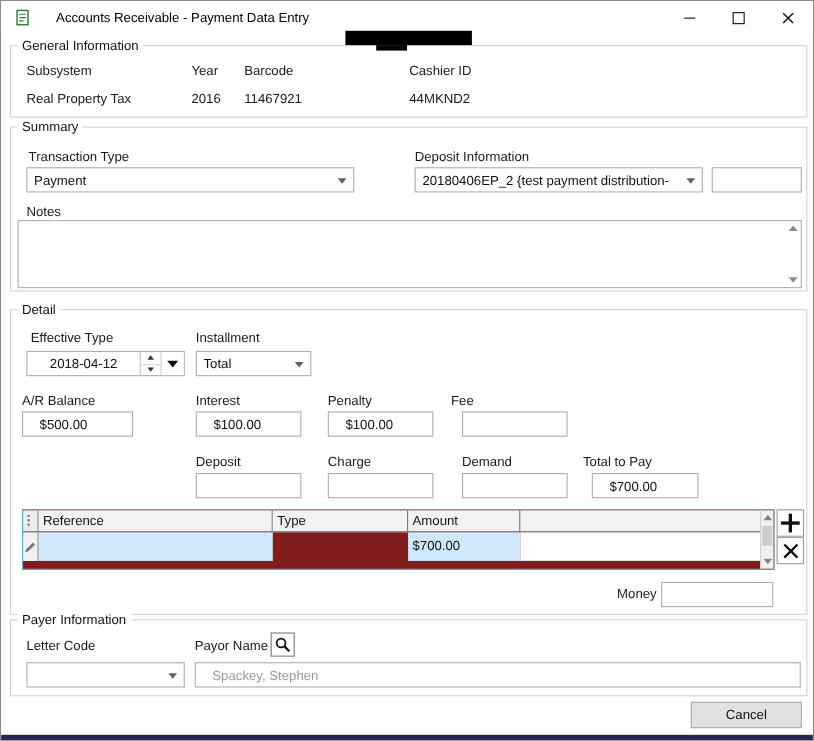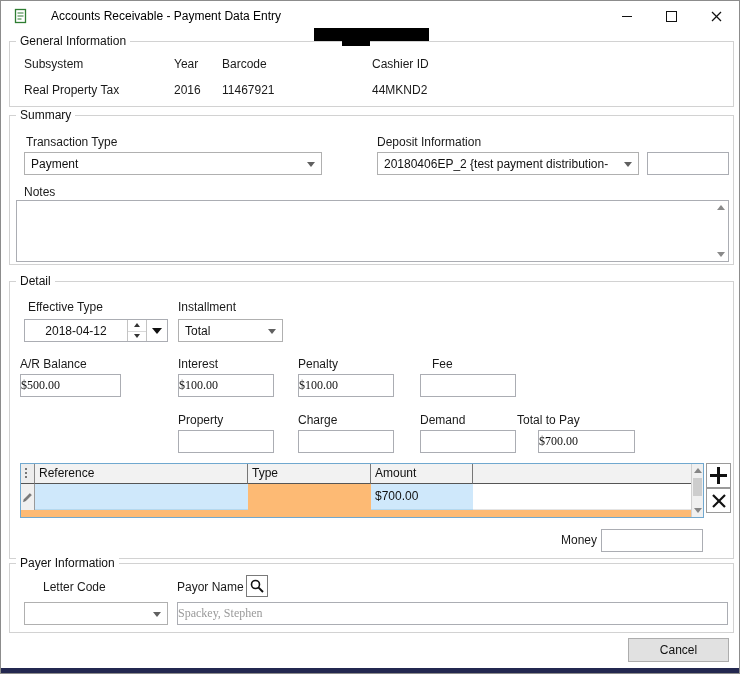--- a/index.html
+++ b/index.html
@@ -14,21 +14,21 @@
   .winbtn{position:absolute;top:0;width:45px;height:30px;display:flex;align-items:center;justify-content:center;}
   .min-glyph{width:10px;height:1px;background:#111;display:block;}
   .max-glyph{width:9px;height:9px;border:1px solid #111;display:block;background:#fff;}
 
   
   .group{position:absolute;border:1px solid #d2d2d2;background:#fff;}
   .group-label{position:absolute;top:-8px;left:6px;background:#fff;padding:0 4px;white-space:nowrap;color:#111;}
 
   
   .tb{position:absolute;box-sizing:border-box;border:1px solid #abadb3;background:#fff;
-      font-family:Liberation Serif, serif;font-size:12px;color:#111;padding:1px 0;outline:none;}
+      font-family:Liberation Sans, sans-serif;font-size:12px;color:#111;padding:1px 15px;outline:none;}
   .tb.ghost{color:#9a9a9a;}
   .combo{position:absolute;box-sizing:border-box;border:1px solid #b0b0b0;background:#fff;}
   .cval{position:absolute;left:6px;right:18px;top:50%;transform:translateY(-50%);
         white-space:nowrap;overflow:hidden;text-overflow:clip;}
   .caret{position:absolute;right:6px;top:50%;margin-top:-2px;width:0;height:0;
          border-left:4px solid transparent;border-right:4px solid transparent;border-top:5px solid #606060;}
 
   
   .datepicker{position:absolute;box-sizing:border-box;border:1px solid #abadb3;background:#fff;}
   .dp-text{position:absolute;left:0;right:40px;top:50%;transform:translateY(-50%);text-align:center;}
@@ -43,21 +43,21 @@
 
   
   .notes-wrap{position:absolute;}
   .notes{position:absolute;left:0;top:0;width:100%;height:100%;box-sizing:border-box;resize:none;
          border:1px solid #abadb3;outline:none;font-family:"Liberation Sans",sans-serif;font-size:12px;overflow:hidden;}
   .sb{position:absolute;right:4px;width:0;height:0;border-left:4px solid transparent;border-right:4px solid transparent;}
   .sb.up{top:5px;border-bottom:5px solid #8a8a8a;}
   .sb.down{bottom:5px;border-top:5px solid #8a8a8a;}
 
   
-  .grid{position:absolute;box-sizing:border-box;border:1px solid #70a8cf;background:#fdba74;}
+  .grid{position:absolute;box-sizing:border-box;border:1px solid #70a8cf;background:#7f1d1d;}
   .gh{position:absolute;top:0;height:20px;box-sizing:border-box;background:#f2f2f2;border-right:1px solid #777;
       border-bottom:1px solid #555;line-height:19px;padding-left:4px;overflow:hidden;}
   .gcorner{position:absolute;left:0;top:0;width:14px;height:20px;box-sizing:border-box;background:#ededed;
            border-right:1px solid #888;border-bottom:1px solid #555;}
   .vdots{position:absolute;left:4px;top:4px;width:2px;height:2px;background:#777;
          box-shadow:0 4px 0 #777,0 8px 0 #777;}
   .growhdr{position:absolute;left:0;top:20px;width:14px;height:26px;box-sizing:border-box;background:#f0f0f0;
            border-right:1px solid #999;display:flex;align-items:center;justify-content:center;}
   .gcell{position:absolute;top:20px;height:26px;box-sizing:border-box;background:#cfe8fb;
          border-bottom:1px solid #b5d8ee;line-height:25px;padding-left:4px;overflow:visible;}
@@ -172,30 +172,30 @@
 
     <span class="lbl" style="left:168px;top:18px;">Installment</span>
     <div class="combo" style="left:168px;top:37px;width:105px;height:23px;">
       <span class="cval">Total</span>
       <span class="caret"></span>
     </div>
 
     <span class="lbl" style="left:10px;top:75px;">A/R Balance</span>
     <span class="lbl" style="left:168px;top:75px;">Interest</span>
     <span class="lbl" style="left:288px;top:75px;">Penalty</span>
-    <span class="lbl" style="left:422px;top:75px;">Fee</span>
+    <span class="lbl" style="left:400px;top:75px;">Fee</span>
     <input class="tb" style="left: 10px; top: 92px; width: 101px; height: 23px;" value="$500.00">
     <input class="tb" style="left: 168px; top: 92px; width: 96px; height: 23px;" value="$100.00">
     <input class="tb" style="left: 288px; top: 92px; width: 96px; height: 23px;" value="$100.00">
     <input class="tb" style="left: 410px; top: 92px; width: 96px; height: 23px;" value="">
 
-    <span class="lbl" style="left:168px;top:131px;">Property</span>
+    <span class="lbl" style="left:168px;top:131px;">Deposit</span>
     <span class="lbl" style="left:288px;top:131px;">Charge</span>
     <span class="lbl" style="left:410px;top:131px;">Demand</span>
-    <span class="lbl" style="left:507px;top:131px;">Total to Pay</span>
+    <span class="lbl" style="left:520px;top:131px;">Total to Pay</span>
     <input class="tb" style="left: 168px; top: 148px; width: 96px; height: 23px;" value="">
     <input class="tb" style="left: 288px; top: 148px; width: 96px; height: 23px;" value="">
     <input class="tb" style="left: 410px; top: 148px; width: 96px; height: 23px;" value="">
     <input class="tb" style="left: 528px; top: 148px; width: 97px; height: 23px;" value="$700.00">
 
     <div class="grid" style="left:10px;top:181px;width:684px;height:55px;">
       <div class="gcorner">
           <span class="vdots"></span>
         </div>
       <div class="gh" style="left:14px;width:213px;">Reference</div>
@@ -229,21 +229,21 @@
       </svg>
     </div>
 
     <span class="lbl" style="left:503px;top:251px;width:84px;text-align:right;">Money</span>
     <input class="tb" style="left: 591px; top: 247px; width: 102px; height: 23px;" value="">
   </div>
 
   <div class="group" style="left:8px;top:562px;width:723px;height:68px;">
     <span class="group-label">Payer Information</span>
 
-    <span class="lbl" style="left:14px;top:16px;margin-left:19px;">Letter Code</span>
+    <span class="lbl" style="left:14px;top:16px;">Letter Code</span>
     <span class="lbl" style="left:167px;top:16px;">Payor Name</span>
     <div class="search-btn" style="left:236px;top:11px;width:22px;height:22px;">
       <svg width="14" height="14" viewBox="0 0 14 14">
         <circle cx="5.5" cy="5.5" r="4" fill="none" stroke="#111" stroke-width="1.6"></circle>
         <line x1="8.6" y1="8.6" x2="13" y2="13" stroke="#111" stroke-width="2"></line>
       </svg>
     </div>
 
     <div class="combo" style="left:14px;top:38px;width:144px;height:23px;">
       <span class="cval"></span>

